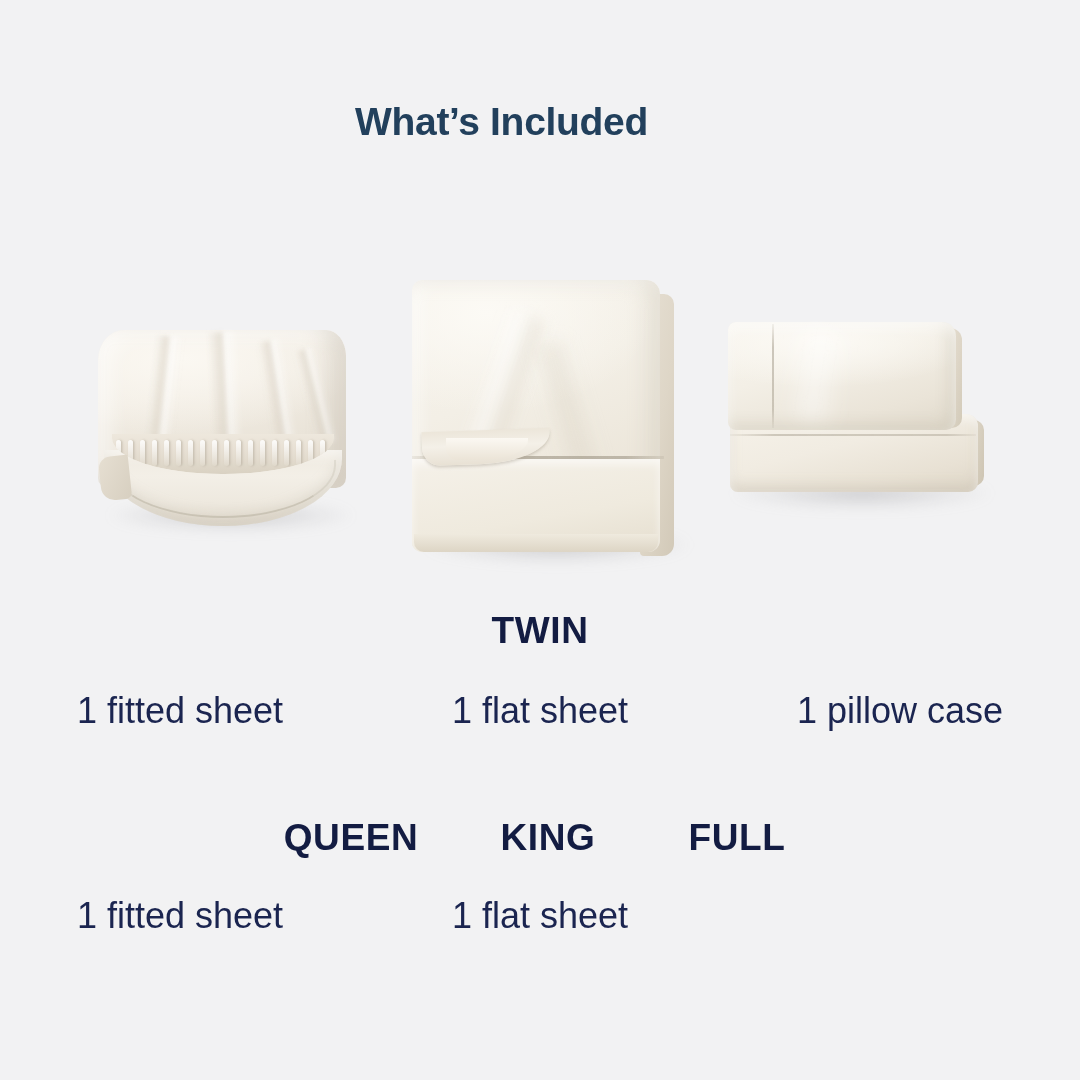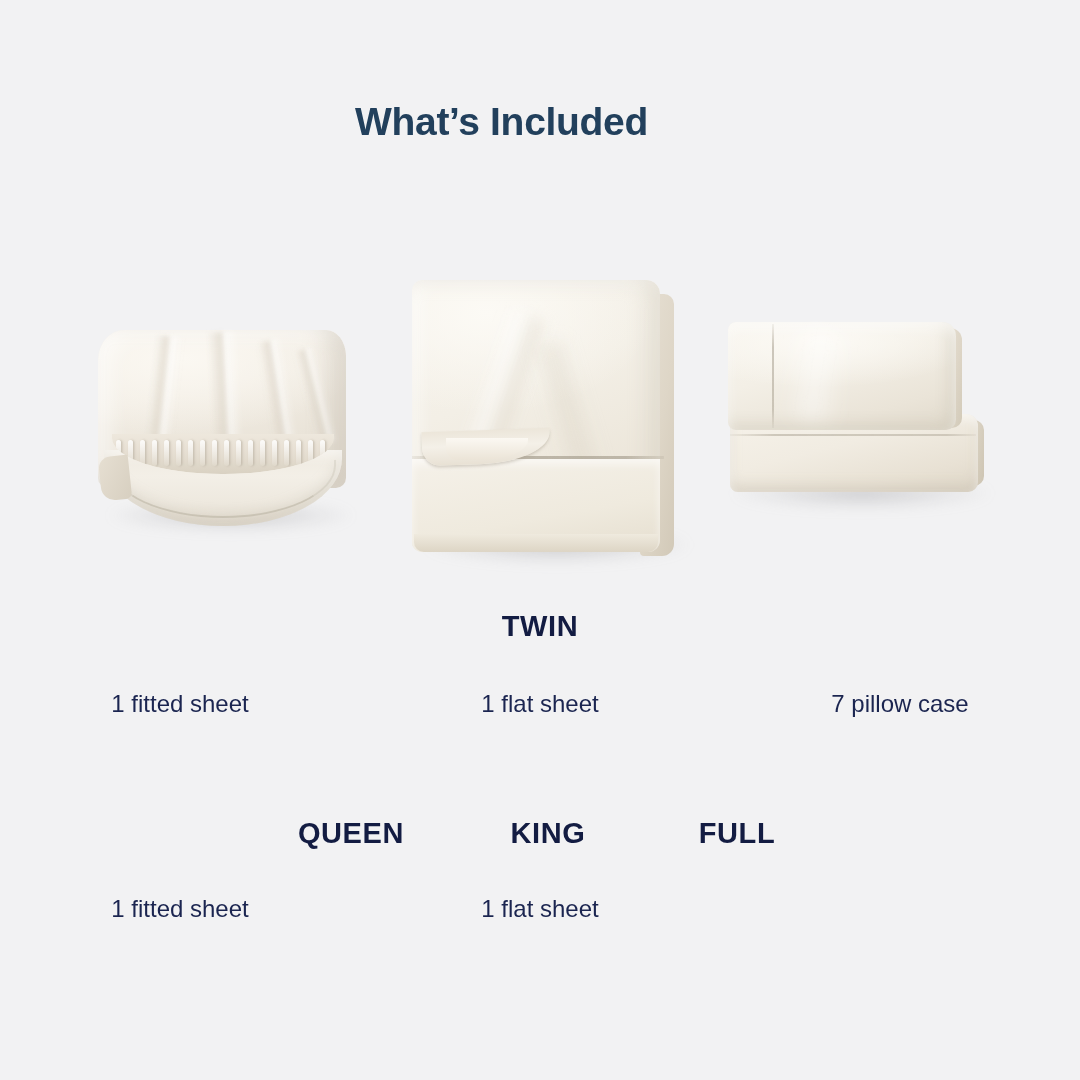--- a/index.html
+++ b/index.html
@@ -349,36 +349,36 @@
   }
 
   
   .size-row {
     position: absolute;
     left: 0;
     width: 1080px;
     display: flex;
     justify-content: center;
     font-weight: 700;
-    font-size: 29px;
+    font-size: 37px;
     letter-spacing: 0.6px;
     color: #131c42;
   }
   .size-row.single { top: 610px; }
   .size-row.triple { top: 817px; }
   .size-row.triple .size-cell { width: 196px; text-align: center; }
   .size-row.triple .size-cell.queen { width: 212px; }
   .size-row.triple .size-cell.king  { width: 182px; }
 
   .items-row {
     position: absolute;
     left: 0;
     width: 1080px;
     display: flex;
-    font-size: 24px;
+    font-size: 36px;
     font-weight: 400;
     color: #1b2550;
   }
   .items-row.first  { top: 690px; }
   .items-row.second { top: 895px; }
   .items-row .item-cell {
     width: 360px;
     text-align: center;
   }
 </style>
@@ -453,21 +453,21 @@
 
   </div>
 
   <div class="size-row single">
     <div class="size-cell">TWIN</div>
   </div>
 
   <div class="items-row first">
     <div class="item-cell">1 fitted sheet</div>
     <div class="item-cell">1 flat sheet</div>
-    <div class="item-cell">7 pillow case</div>
+    <div class="item-cell">1 pillow case</div>
   </div>
 
   <div class="size-row triple">
     <div class="size-cell queen">QUEEN</div>
     <div class="size-cell king">KING</div>
     <div class="size-cell">FULL</div>
   </div>
 
   <div class="items-row second">
     <div class="item-cell">1 fitted sheet</div>

